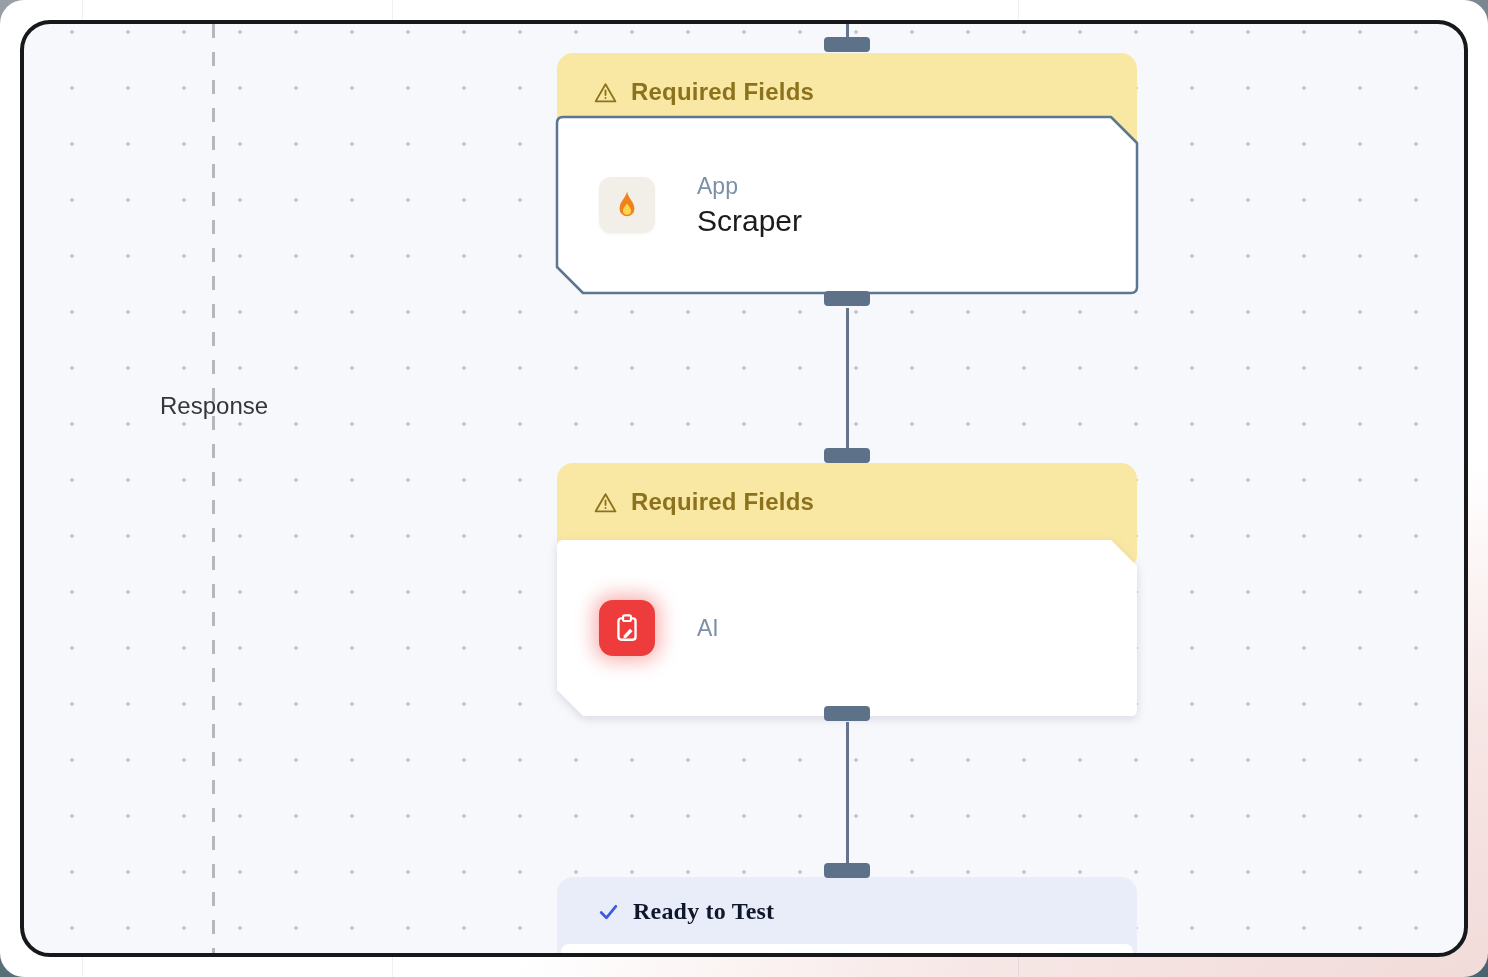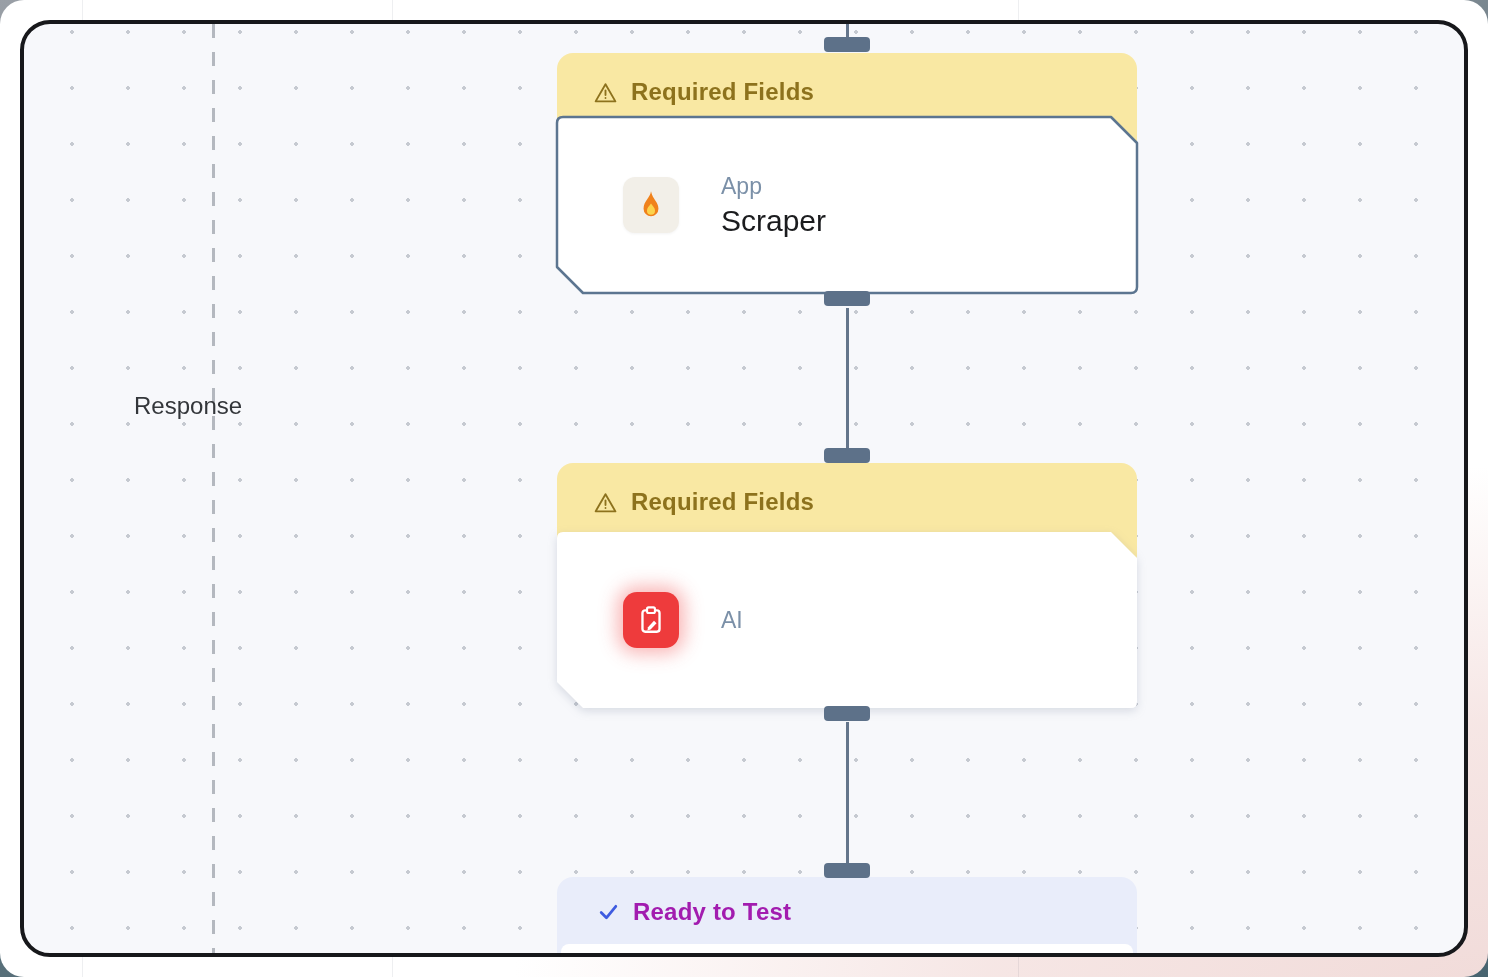--- a/index.html
+++ b/index.html
@@ -24,42 +24,42 @@
     background-image:radial-gradient(circle,#c6cad1 1.7px,rgba(0,0,0,0) 1.9px);
     background-size:56px 56px;background-position:20px -20px;
     overflow:hidden;
   }
   .canvas-inner{position:absolute;inset:0;}
   .divider{
     position:absolute;left:188px;top:0;bottom:0;width:3px;
     background:repeating-linear-gradient(to bottom,#b4b8bf 0 14px,rgba(0,0,0,0) 14px 28px);
   }
   .response{
-    position:absolute;left:110px;top:368px;z-index:3;
+    position:absolute;left:136px;top:368px;z-index:3;
     font-size:24px;color:#33363a;line-height:28px;
   }
   .edge{position:absolute;left:822px;width:3px;background:#64758b;z-index:1;}
   .handle{
     position:absolute;left:800px;width:46px;height:15px;border-radius:4px;
     background:#5d7189;z-index:4;
   }
   .node{position:absolute;left:533px;width:580px;z-index:2;}
   .banner{
     position:absolute;left:0;top:0;width:580px;height:103px;
     border-radius:16px 16px 10px 10px;box-sizing:border-box;
     display:flex;align-items:center;gap:13px;padding:14px 0 39px 36px;
   }
   .banner.warning{background:#f9e8a3;color:#8d721d;}
-  .banner.ready{background:#e9edfa;color:#a21caf;height:90px;border-radius:16px 16px 10px 10px;padding:5px 0 26px 40px;}
+  .banner.ready{background:#e9edfa;color:#0f172a;height:90px;border-radius:16px 16px 10px 10px;padding:5px 0 26px 40px;font-family:Liberation Serif, serif;}
   .banner .blabel{font-size:24px;font-weight:600;letter-spacing:.2px;}
   .body-wrap{position:absolute;left:0;width:580px;height:176px;}
   .body-wrap svg.shape{position:absolute;left:-2px;top:-2px;overflow:visible;}
   .body-content{
     position:absolute;inset:0;display:flex;align-items:center;
-    padding-left:66px;gap:42px;box-sizing:border-box;
+    padding-left:42px;gap:42px;box-sizing:border-box;
   }
   .tile{width:56px;height:56px;display:flex;align-items:center;justify-content:center;flex:0 0 auto;}
   .tile.flame{background:#f2efe8;border-radius:12px;box-shadow:0 1px 3px rgba(0,0,0,.05);}
   .tile.ai{background:#ee3b3c;border-radius:14px;box-shadow:0 0 18px 6px rgba(239,68,68,.38);}
   .txt{display:flex;flex-direction:column;gap:5px;}
   .category{font-size:23px;font-weight:500;color:#7b90a8;line-height:26px;}
   .title{font-size:30px;font-weight:400;color:#1b1c1e;line-height:34px;}
   .node3-body{
     position:absolute;left:4px;top:67px;width:572px;height:60px;
     background:#ffffff;border-radius:8px;
@@ -120,21 +120,21 @@
 
       <div class="node" style="top:439px;height:244px">
         <div class="banner warning">
           <svg class="wicon" width="25" height="25" viewBox="0 0 24 24" fill="none" stroke="#8d721d" stroke-width="1.8">
             <path d="M12 4 L21.5 20.5 H2.5 Z" stroke-linejoin="round"></path>
             <line x1="12" y1="10" x2="12" y2="14.5" stroke-linecap="round"></line>
             <circle cx="12" cy="17.3" r="0.9" fill="#8d721d" stroke="none"></circle>
           </svg>
           <span class="blabel">Required Fields</span>
         </div>
-        <div class="body-wrap" style="top:69px">
+        <div class="body-wrap" style="top:77px">
           <svg class="shape" width="584" height="180" viewBox="-2 -2 584 180" style="filter:drop-shadow(0 3px 5px rgba(100,116,139,.22));">
             <path d="M 6 0 H 554 L 580 26 V 170 Q 580 176 574 176 H 26 L 0 150 V 6 Q 0 0 6 0 Z" fill="#ffffff"></path>
           </svg>
           <div class="body-content">
             <div class="tile ai">
               <svg class="wicon" width="32" height="32" viewBox="0 0 30 30" fill="none">
                 <rect x="7" y="6" width="16" height="20" rx="2.5" stroke="#ffffff" stroke-width="2.2"></rect>
                 <rect x="11.3" y="3.2" width="7.4" height="5.2" rx="1.4" fill="#ee3b3c" stroke="#ffffff" stroke-width="2"></rect>
                 <path d="M12.2 21.8 l5.6 -6 2.4 2.2 -5.6 6 -3 .8 Z" fill="#ffffff"></path>
               </svg>

